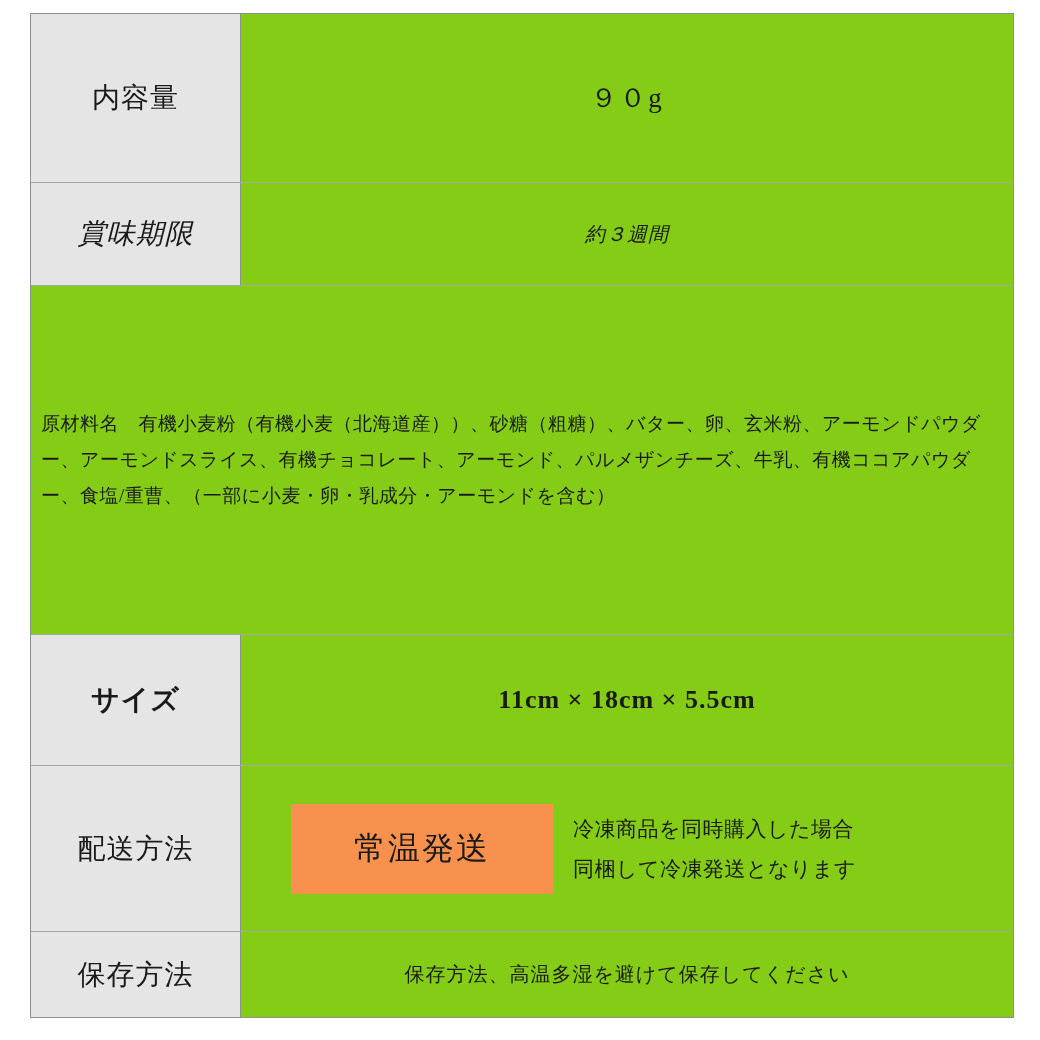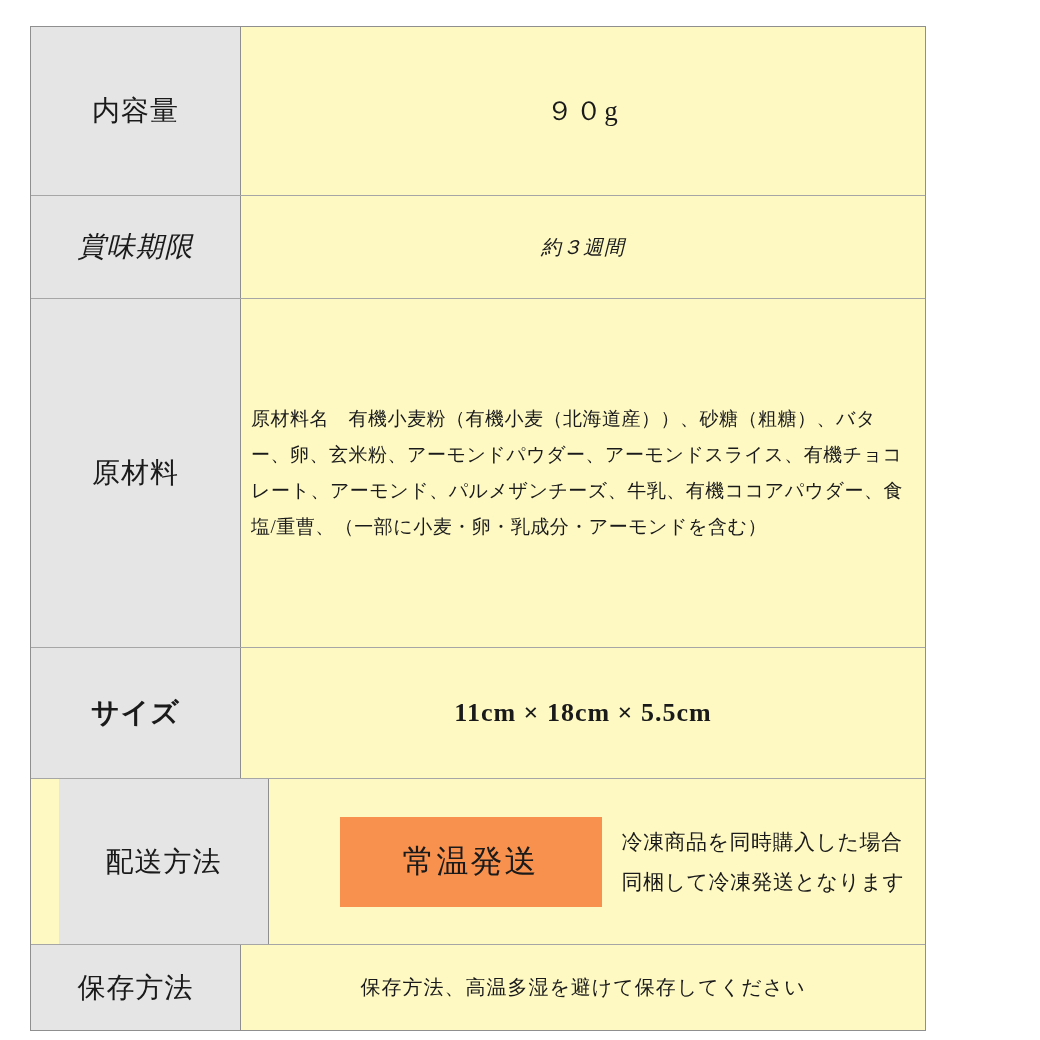--- a/index.html
+++ b/index.html
@@ -13,35 +13,34 @@
   html,body{width:1040px;height:1040px;background:#ffffff;}
   body{
     font-family:"Liberation Serif","DejaVu Serif",serif;
     color:var(--text);
     position:relative;
   }
   .spec-table{
     position:absolute;
     left:30px;
     top:13px;
-    width:896px;
+    width:984px;
     border:1px solid var(--border-dark);
-    background:#fef9c3;
-    margin-top:13px;
+    background:#84cc16;
   }
   .spec-row{
     display:flex;
     border-bottom:1px solid var(--border-light);
   }
   .spec-row:last-child{border-bottom:none;}
   .row-contents{height:169px;}
   .row-expiry{height:103px;font-style:italic;}
   .row-ingredients{height:349px;}
   .row-size{height:131px;font-weight:bold;}
-  .row-shipping{height:166px;padding-left:28px;}
+  .row-shipping{height:166px;}
   .row-storage{height:85px;}
   .label-cell{
     width:210px;
     flex:0 0 210px;
     background:var(--label-bg);
     border-right:1px solid var(--border-dark);
     display:flex;
     align-items:center;
     justify-content:center;
     font-size:28px;
@@ -59,21 +58,21 @@
   .value-ingredients{
     justify-content:flex-start;
     text-align:left;
     padding:0 14px 0 10px;
     font-size:19px;
     line-height:36px;
     letter-spacing:0.5px;
   }
   .value-size{font-size:26px;letter-spacing:1px;}
   .value-shipping{
-    justify-content:center;
+    justify-content:flex-start;
   }
   .shipping-badge{
     margin-left:50px;
     width:262px;
     height:90px;
     background:var(--accent);
     display:flex;
     align-items:center;
     justify-content:center;
     font-size:32px;
@@ -97,21 +96,20 @@
     <div class="label-cell">内容量</div>
     <div class="value-cell value-contents">９０g</div>
   </div>
 
   <div class="spec-row row-expiry">
     <div class="label-cell">賞味期限</div>
     <div class="value-cell value-expiry">約３週間</div>
   </div>
 
   <div class="spec-row row-ingredients">
-    <div class="label-cell">原材料</div>
     <div class="value-cell value-ingredients">原材料名　有機小麦粉（有機小麦（北海道産））、砂糖（粗糖）、バター、卵、玄米粉、アーモンドパウダー、アーモンドスライス、有機チョコレート、アーモンド、パルメザンチーズ、牛乳、有機ココアパウダー、食塩/重曹、（一部に小麦・卵・乳成分・アーモンドを含む）</div>
   </div>
 
   <div class="spec-row row-size">
     <div class="label-cell">サイズ</div>
     <div class="value-cell value-size">11cm × 18cm × 5.5cm</div>
   </div>
 
   <div class="spec-row row-shipping">
     <div class="label-cell">配送方法</div>

